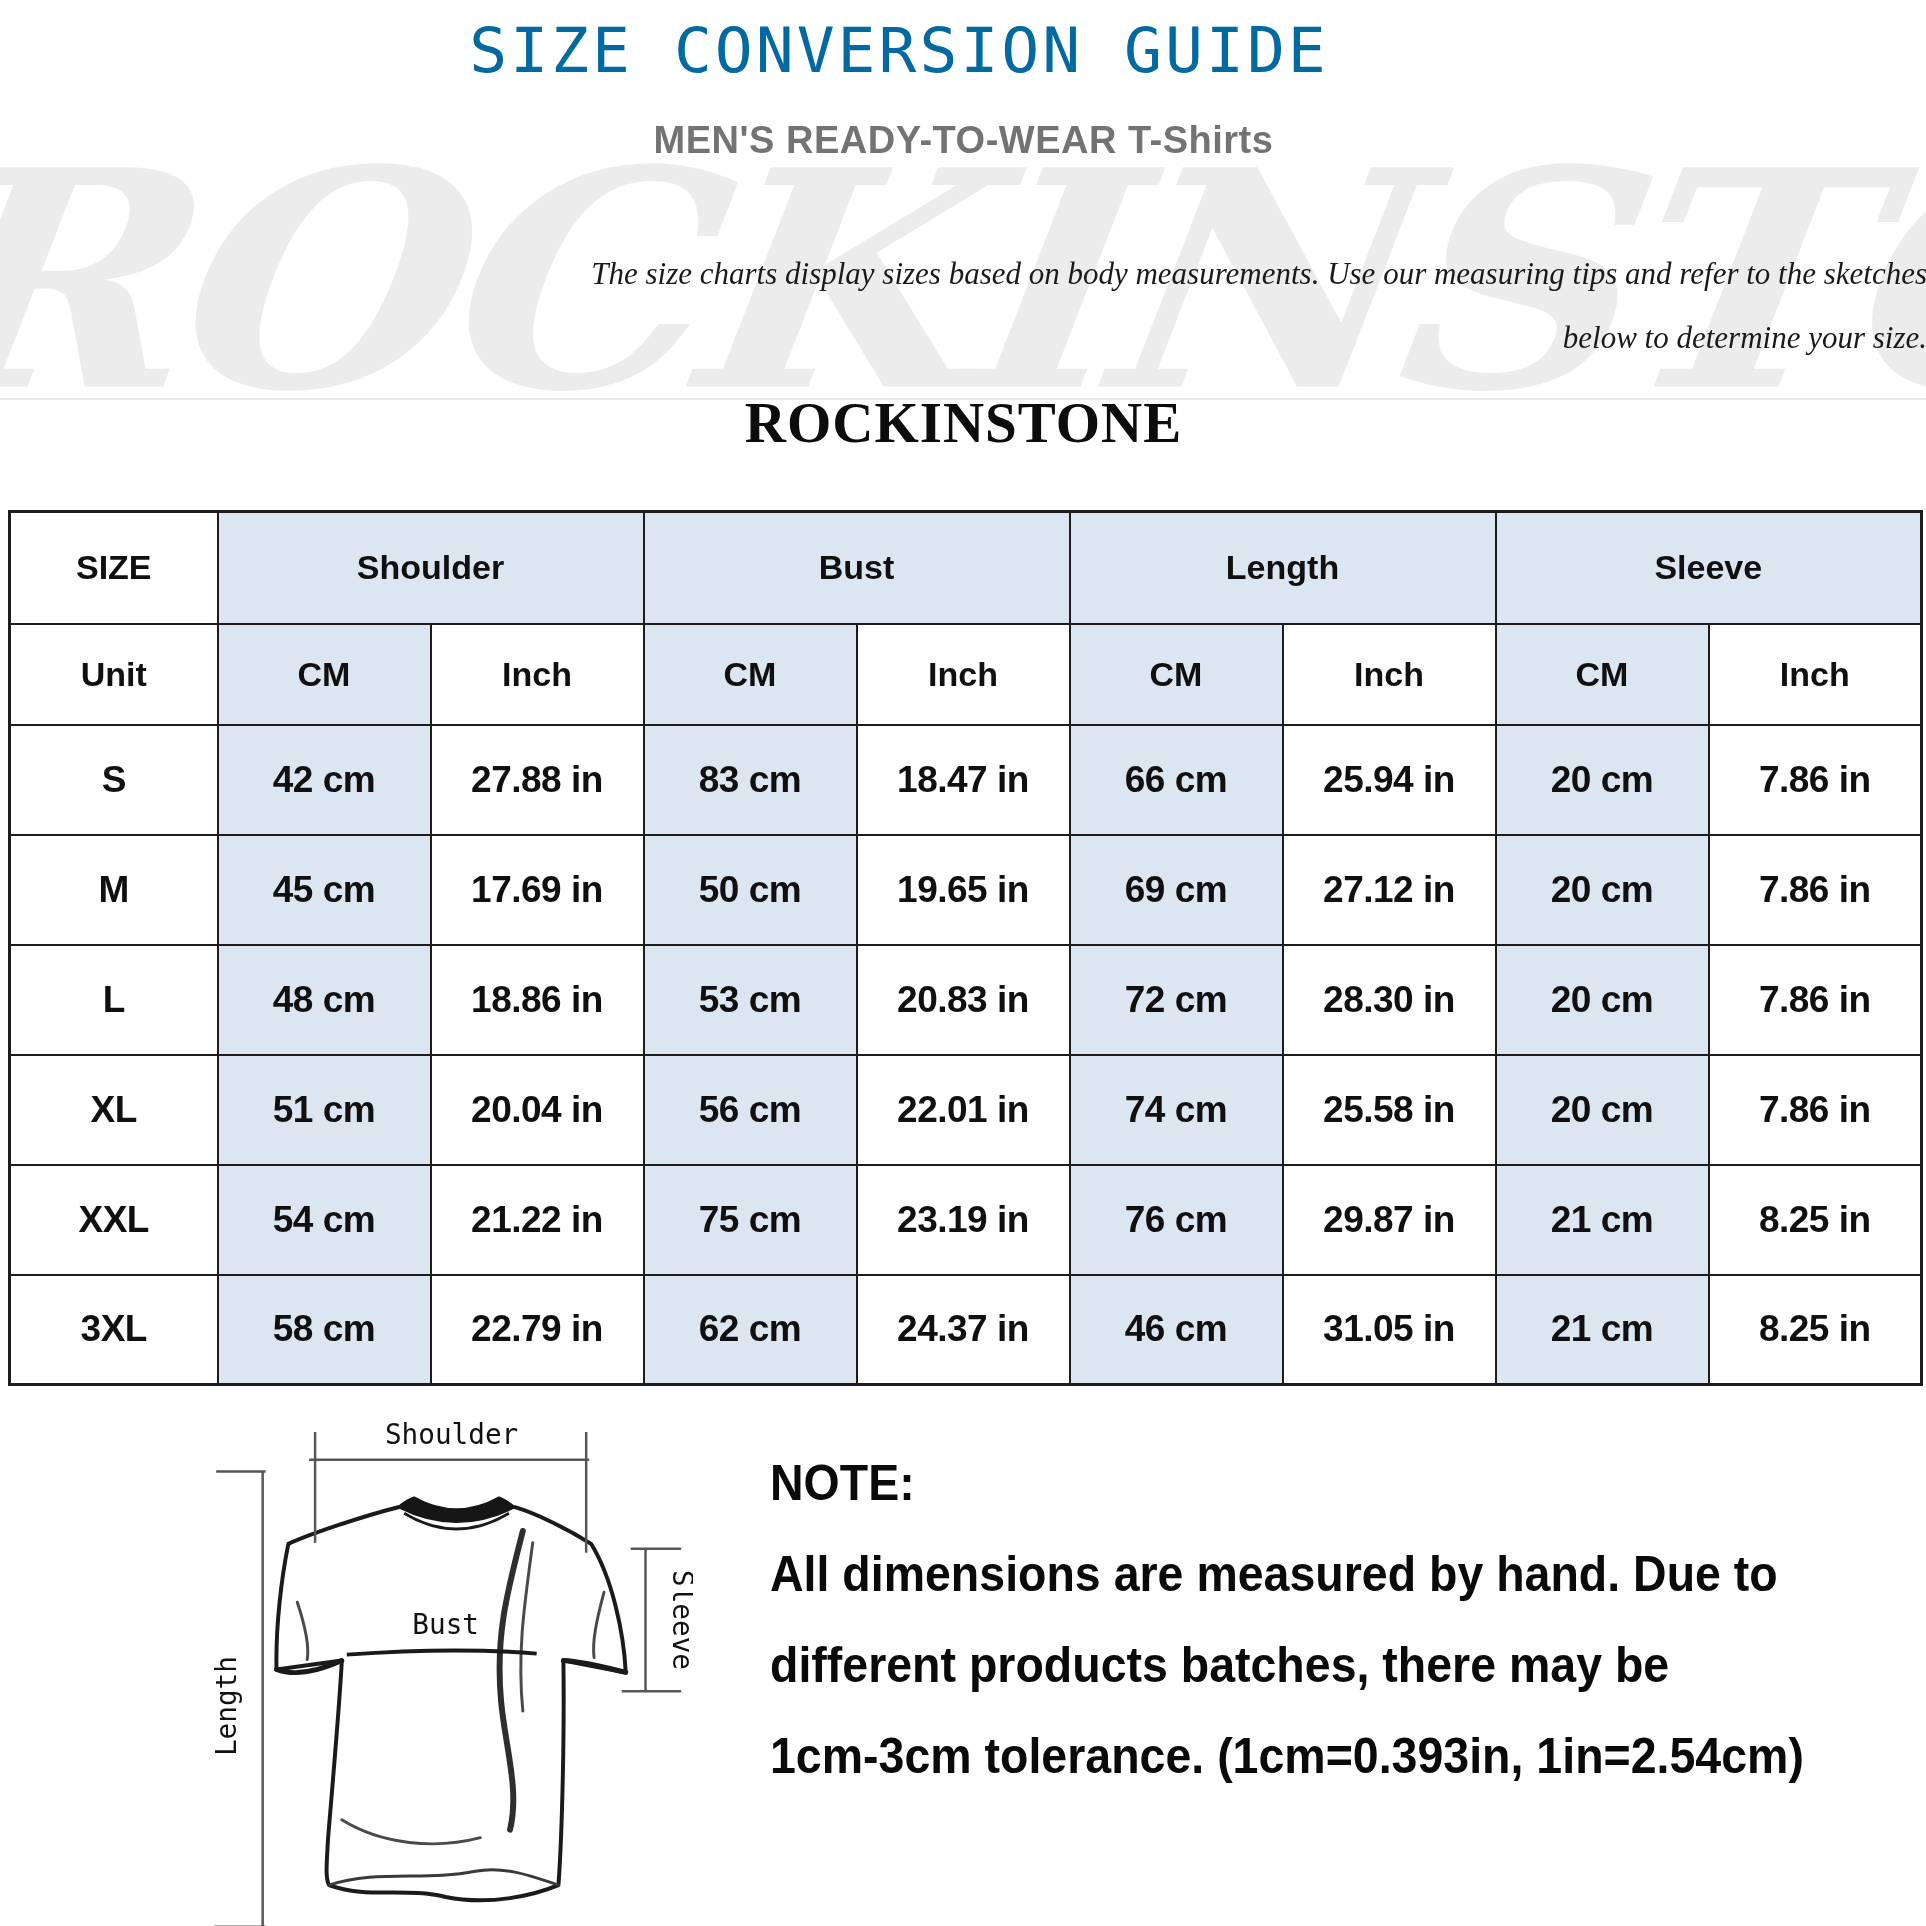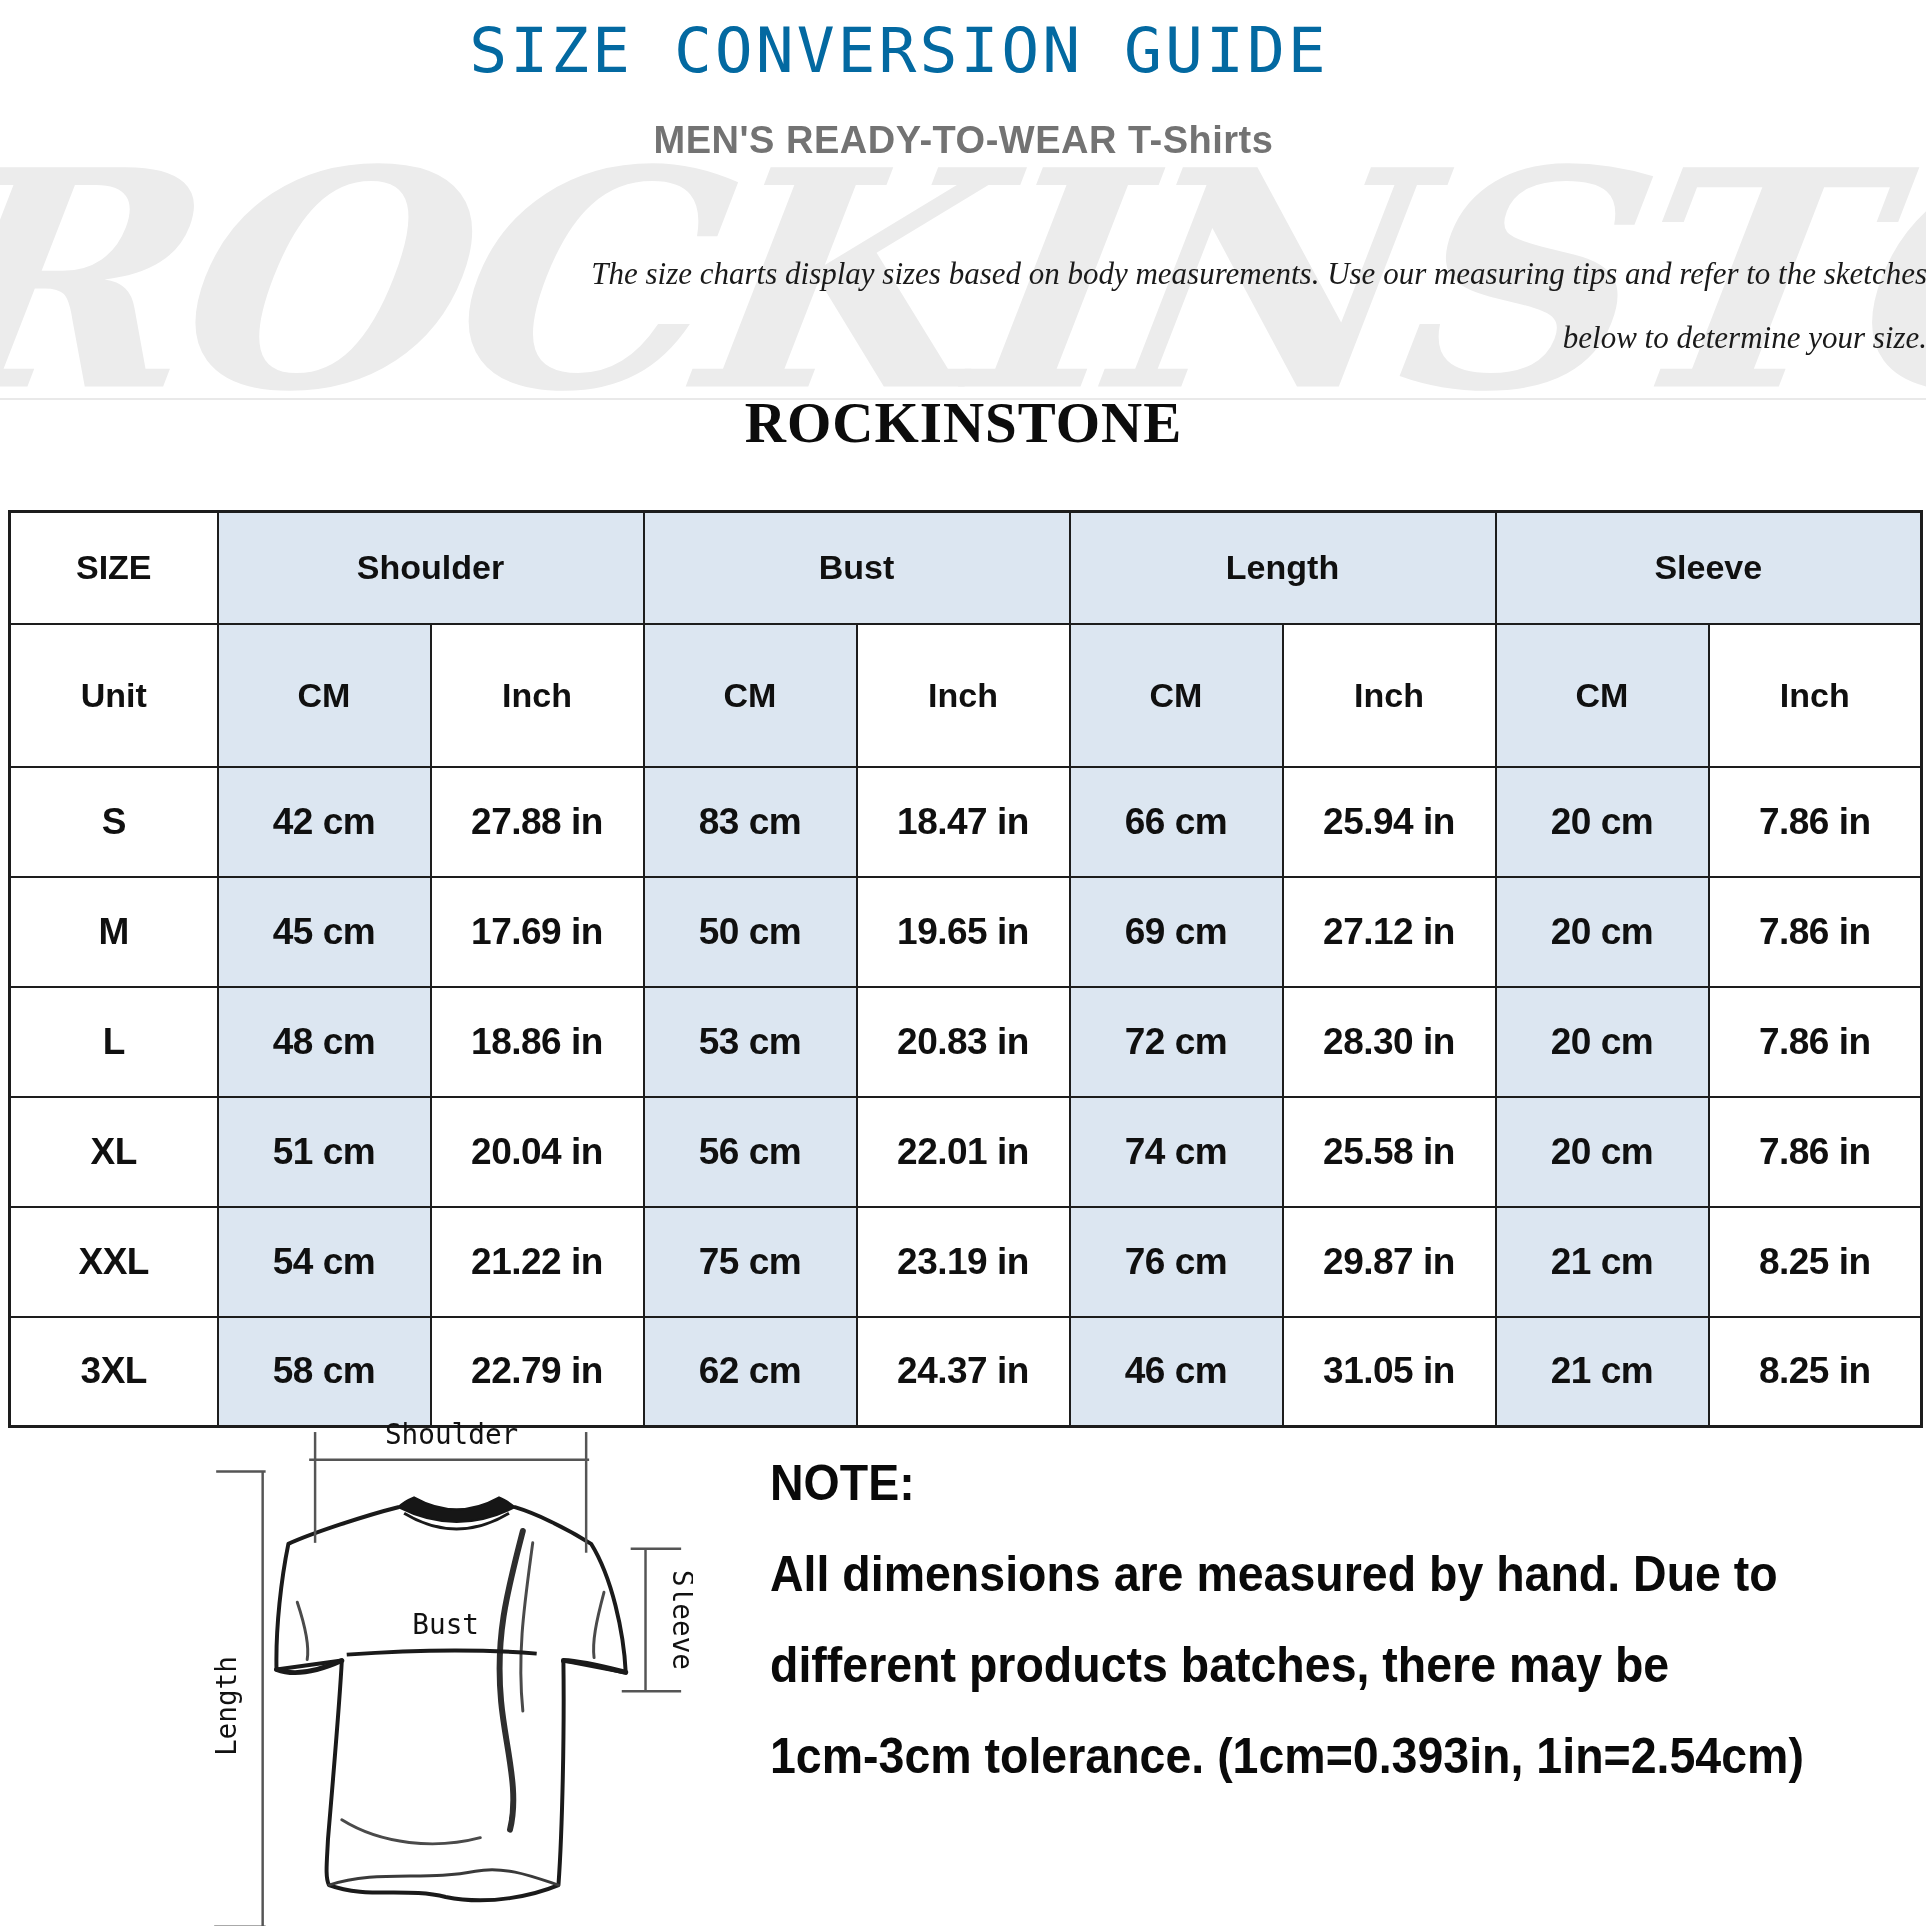--- a/index.html
+++ b/index.html
@@ -49,21 +49,21 @@
     padding-left:26px;
   }
   table.size-table td, table.size-table th {
     border:2px solid #1d1d1d; text-align:center; vertical-align:middle;
     padding:0; color:#101010; overflow:hidden;
   }
   .c-blue { background:#dce6f1; }
   .hdr  { font-size:34px; font-weight:bold; }
   .val  { font-size:37px; font-weight:bold; letter-spacing:-0.5px; }
   tr.r-head1 { height:112px; }
-  tr.r-head2 { height:143px; }
+  tr.r-head2 { height:101px; }
   tr.r-data  { height:110px; }
   
   .diagram { position:absolute; left:139px; top:1404px; width:554px; height:525px; z-index:3; }
   
   .note {
     position:absolute; left:770px; top:1438px; width:1148px; z-index:3;
     font-weight:bold; font-size:50px; line-height:91px; color:#0a0a0a;
     transform:scaleX(0.93); transform-origin:left top; white-space:nowrap;
   }
 </style>

